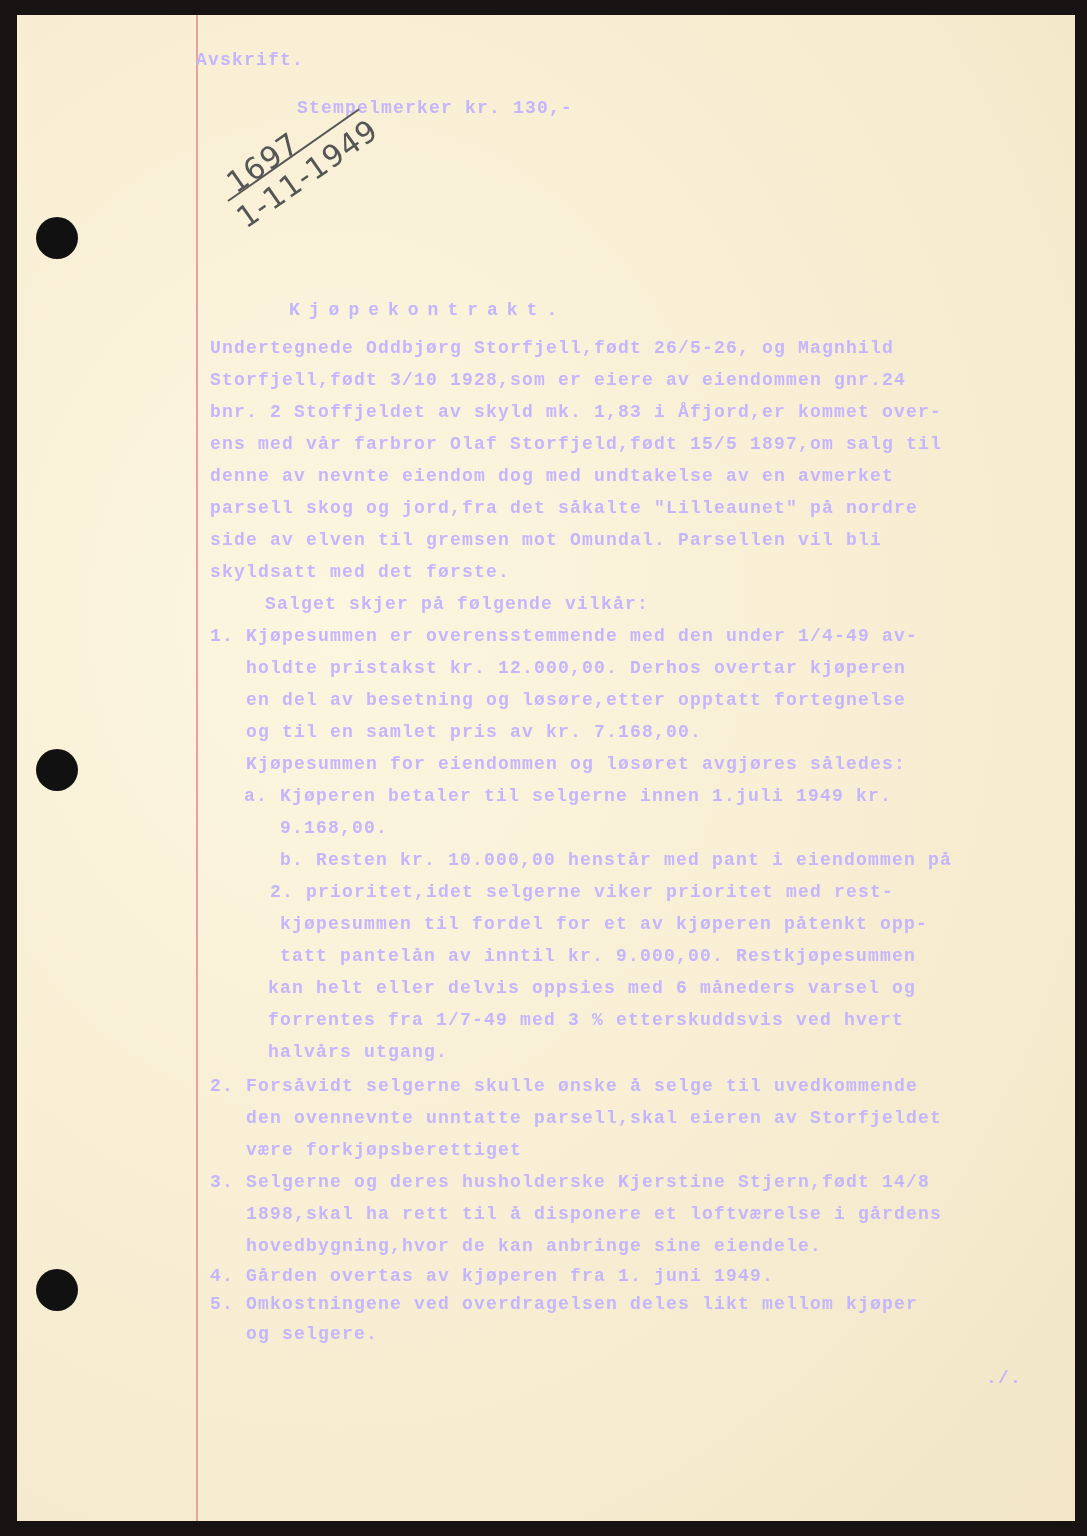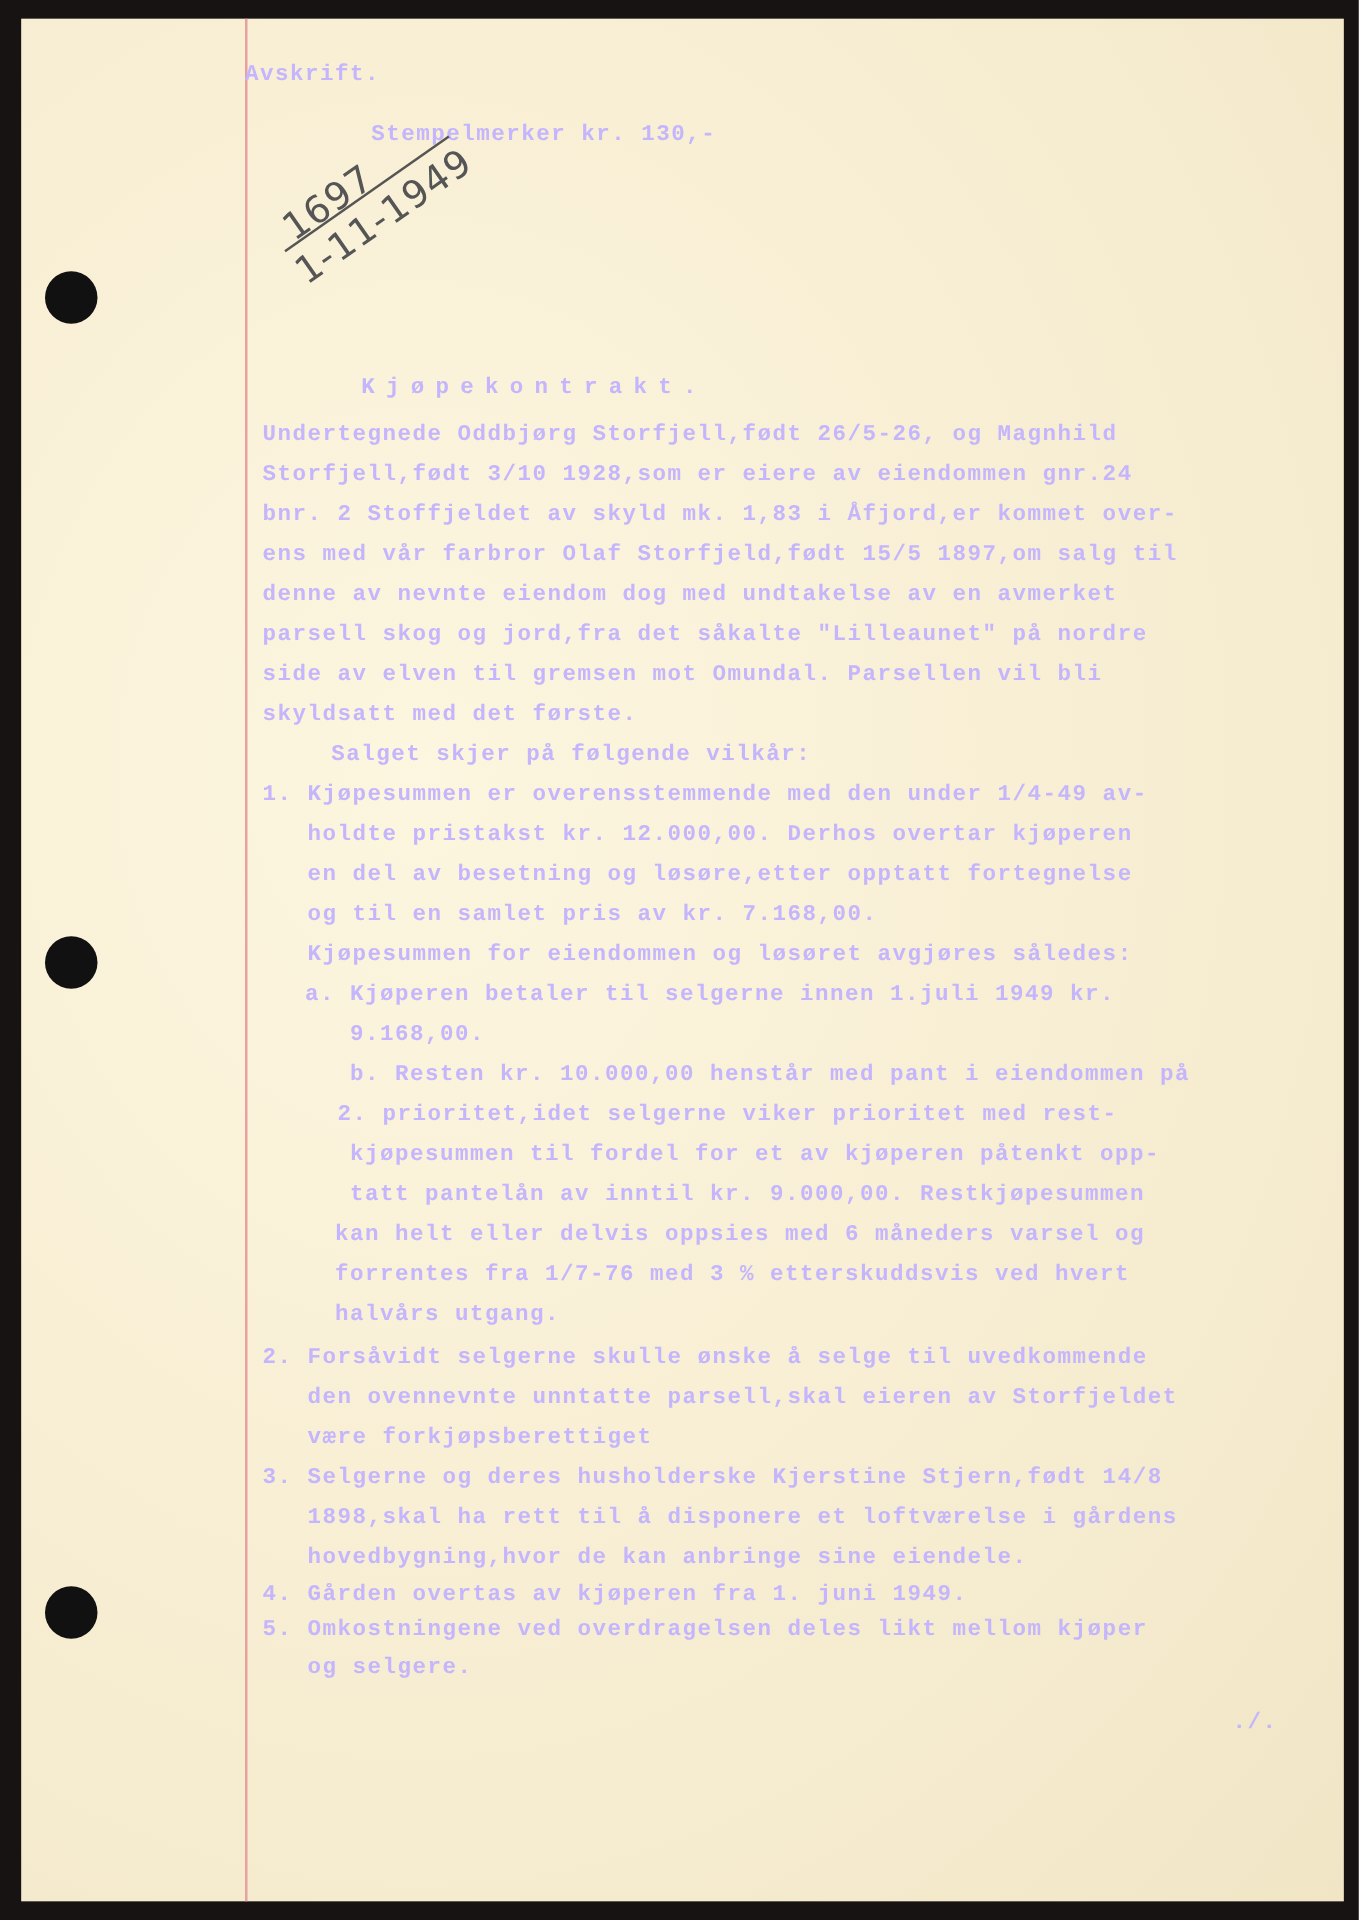--- a/index.html
+++ b/index.html
@@ -90,21 +90,21 @@
   <div class="tw" style="left:244px;top:786px;">a. Kjøperen betaler til selgerne innen 1.juli 1949 kr.</div>
   <div class="tw" style="left:244px;top:818px;">   9.168,00.</div>
 </div>
 
 <div>
   <div class="tw" style="left:244px;top:850px;margin-left:36px;">b. Resten kr. 10.000,00 henstår med pant i eiendommen på</div>
   <div class="tw" style="left:234px;top:882px;text-align:center;">   2. prioritet,idet selgerne viker prioritet med rest-</div>
   <div class="tw" style="left:244px;top:914px;">   kjøpesummen til fordel for et av kjøperen påtenkt opp-</div>
   <div class="tw" style="left:244px;top:946px;">   tatt pantelån av inntil kr. 9.000,00. Restkjøpesummen</div>
   <div class="tw" style="left:244px;top:978px;">  kan helt eller delvis oppsies med 6 måneders varsel og</div>
-  <div class="tw" style="left:244px;top:1010px;">  forrentes fra 1/7-76 med 3 % etterskuddsvis ved hvert</div>
+  <div class="tw" style="left:244px;top:1010px;">  forrentes fra 1/7-49 med 3 % etterskuddsvis ved hvert</div>
   <div class="tw" style="left:244px;top:1042px;">  halvårs utgang.</div>
 </div>
 
 <div>
   <div class="tw" style="left:210px;top:1076px;">2. Forsåvidt selgerne skulle ønske å selge til uvedkommende</div>
   <div class="tw" style="left:210px;top:1108px;">   den ovennevnte unntatte parsell,skal eieren av Storfjeldet</div>
   <div class="tw" style="left:210px;top:1140px;text-align:center;">   være forkjøpsberettiget</div>
 </div>
 
 <div>

